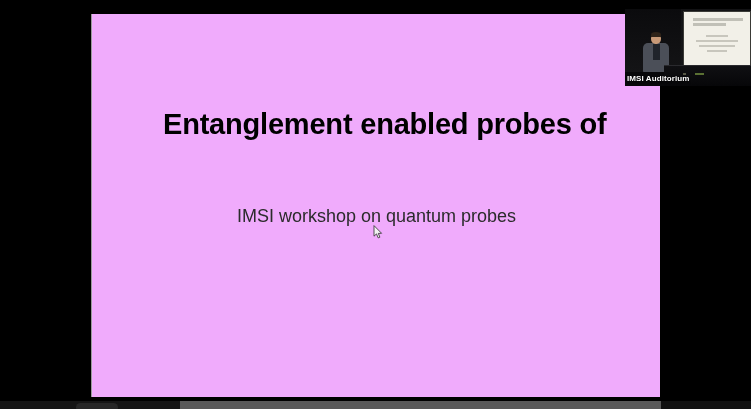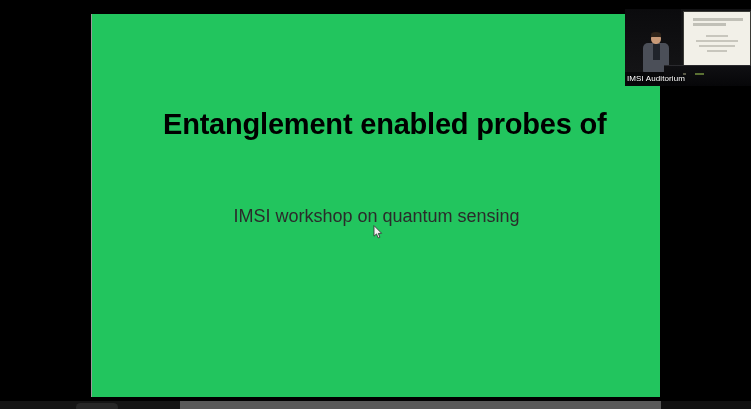--- a/index.html
+++ b/index.html
@@ -20,21 +20,21 @@
     background: #000000;
   }
 
   
   #slide {
     position: absolute;
     left: 91px;
     top: 14px;
     width: 569px;
     height: 383px;
-    background: #22c55e;
+    background: #f0abfc;
     border-left: 1px solid #9a9a9a;
     box-sizing: border-box;
     overflow: hidden;
   }
   #slide-title {
     position: absolute;
     left: 71px;
     top: 93px;
     width: 470px;
     font-size: 29px;
@@ -207,21 +207,21 @@
     top: 63px;
     width: 42px;
     height: 14px;
     background: #08080a;
   }
   #pip-label {
     position: absolute;
     left: 2px;
     bottom: 3px;
     font-size: 8px;
-    font-weight: normal;
+    font-weight: bold;
     color: #ffffff;
     letter-spacing: 0.1px;
     text-shadow: 0 1px 2px rgba(0,0,0,.95);
     white-space: nowrap;
   }
 
   
   #bottom-bar {
     position: absolute;
     left: 0;
@@ -262,21 +262,21 @@
 
 <div id="viewer">
 
   <div id="slide">
 
     <div id="slide-title">
       <span class="tline">Entanglement enabled probes of</span>
     </div>
 
     <div id="slide-subtitle">
-      <span class="sub-small">IMSI workshop on quantum sensing</span>
+      <span class="sub-small">IMSI workshop on quantum probes</span>
     </div>
 
   </div>
 
   <svg id="cursor" viewBox="0 0 10 14">
     <path d="M1 0.6 L1 11.2 L3.5 8.9 L5.2 12.9 L6.9 12.2 L5.3 8.4 L8.6 8.3 Z" fill="#f2f2f2" stroke="#2b2b2b" stroke-width="0.8"></path>
   </svg>
 
   <div id="pip">
     <div class="pip-wall-left"></div>

